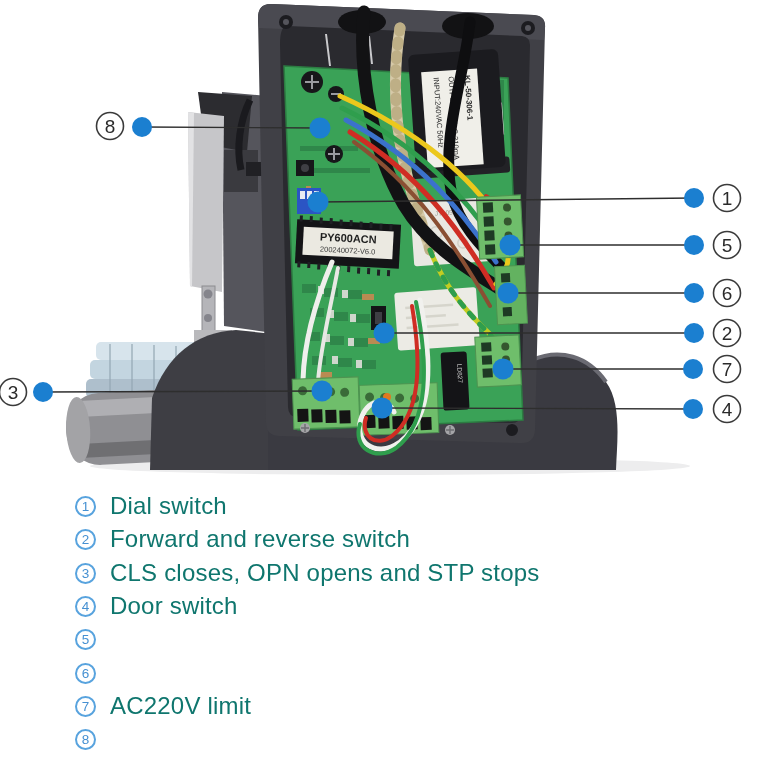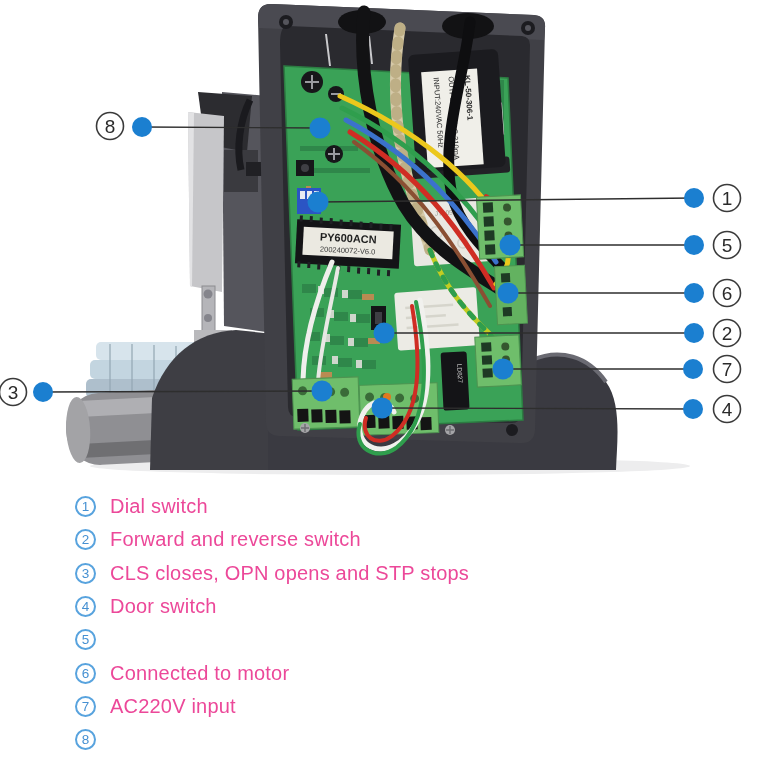--- a/index.html
+++ b/index.html
@@ -9,21 +9,21 @@
   
   .cl{stroke:#2e2e2e;stroke-width:1.4px;}
   .cd{fill:#1b7fd0;}
   .cn{fill:#ffffff;stroke:#3b3b3b;stroke-width:1.6px;}
   .cnt{font-size:19px;fill:#2a2a2a;text-anchor:middle;font-family:"Liberation Sans",sans-serif;}
   
   .legend-row{position:absolute;left:75px;display:flex;align-items:center;height:26px;}
   .lnum{box-sizing:border-box;width:21px;height:21px;flex:0 0 21px;border:2px solid #58a3de;
         border-radius:50%;color:#4590d2;font-size:13.5px;line-height:17px;text-align:center;
         display:flex;align-items:center;justify-content:center;margin-right:14px;background:#fff;}
-  .llabel{font-size:20px;color:#ec4899;white-space:nowrap;letter-spacing:0.2px;text-align:center;}
+  .llabel{font-size:24px;color:#0f766e;white-space:nowrap;letter-spacing:0.2px;text-align:center;}
 </style>
 </head>
 <body>
 
 <div id="stage">
 
   <svg id="photo-svg" width="769" height="480" viewBox="0 0 769 480">
 
     <ellipse cx="390" cy="466" rx="300" ry="9" fill="#ededee"></ellipse>
 
@@ -334,24 +334,23 @@
     </div>
     <div class="legend-row" style="top:593px">
       <span class="lnum">4</span>
       <span class="llabel">Door switch</span>
     </div>
     <div class="legend-row" style="top:626px">
       <span class="lnum">5</span>
     </div>
     <div class="legend-row" style="top:660px">
       <span class="lnum">6</span>
-      <span class="llabel">Connected to motor</span>
     </div>
     <div class="legend-row" style="top:693px">
       <span class="lnum">7</span>
-      <span class="llabel">AC220V input</span>
+      <span class="llabel">AC220V limit</span>
     </div>
     <div class="legend-row" style="top:726px">
       <span class="lnum">8</span>
     </div>
   </div>
 
 </div>
 
 </body></html>

